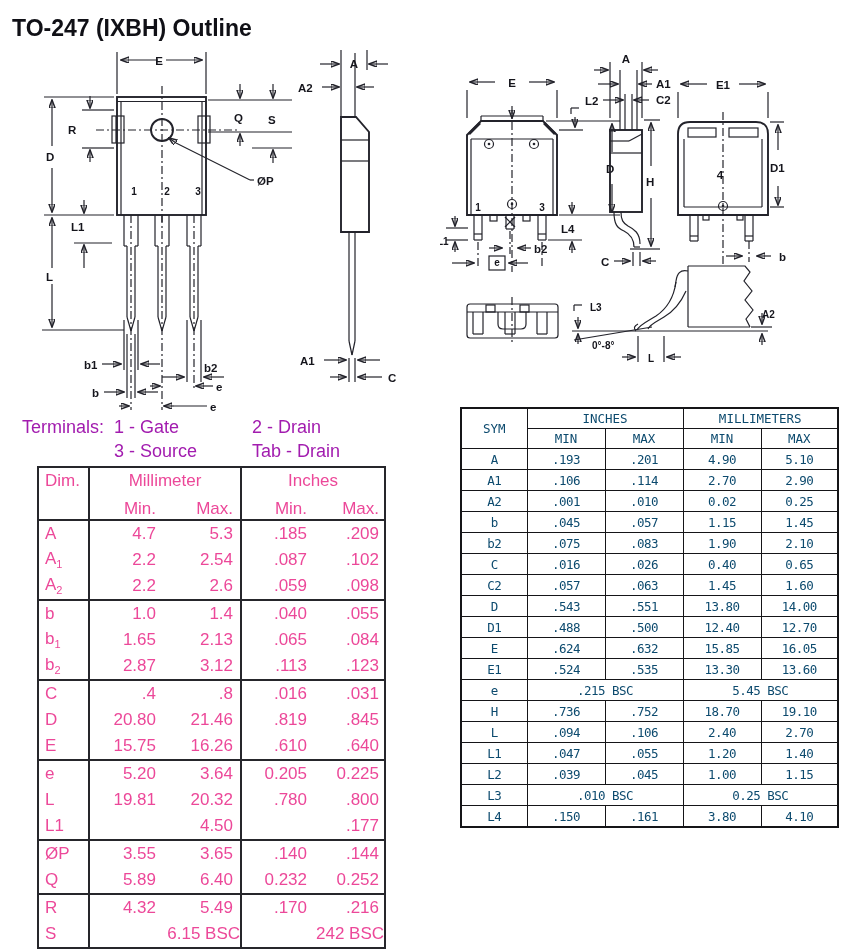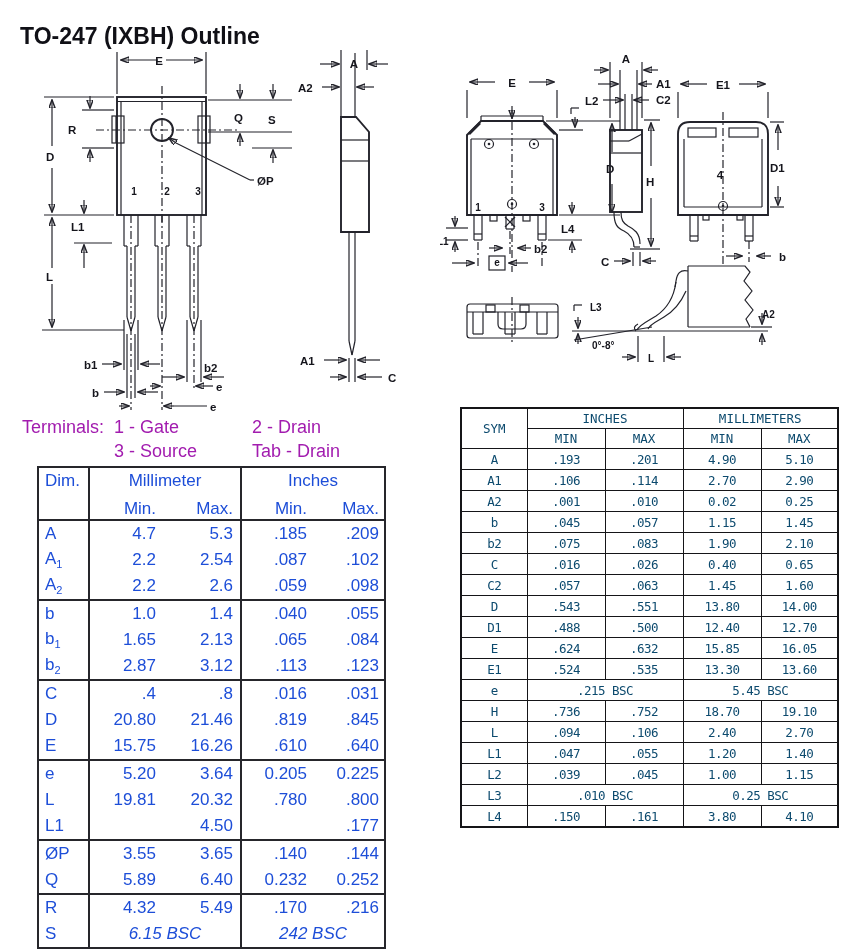--- a/index.html
+++ b/index.html
@@ -1,54 +1,54 @@
 <!DOCTYPE html>
 <html><head>
 <meta charset="utf-8">
 <style>
   html,body{margin:0;padding:0;background:#fff;}
   #canvas{position:relative;width:850px;height:952px;background:#fff;overflow:hidden;
           font-family:"Liberation Sans",sans-serif;color:#222;}
-  .title{position:absolute;margin:16px;font:bold 23px "Liberation Sans",sans-serif;color:#101016;letter-spacing:0;}
+  .title{position:absolute;margin:8px;font:bold 23px "Liberation Sans",sans-serif;color:#101016;letter-spacing:0;}
   #t1{left:4px;top:7px;}
   #t2{left:452px;top:7px;}
 
   
   svg{position:absolute;}
   svg line,svg path,svg rect,svg circle,svg polyline{stroke:#23232b;fill:none;stroke-width:1.2;}
   svg .th2{stroke-width:1.9;}
   svg .th3{stroke-width:2.6;}
   svg .dash{stroke-dasharray:8 3 2 3;}
   svg text{fill:#15151c;stroke:none;font:bold 13px "Liberation Sans",sans-serif;}
   svg text.s1{font-size:11.5px;}
   svg text.s2{font-size:10px;}
   svg circle.dot{fill:#23232b;stroke:none;}
 
   
   #terminals{position:absolute;left:22px;top:417px;width:360px;height:50px;font:18px "Liberation Sans",sans-serif;color:#a21caf;}
   #terminals span{position:absolute;white-space:nowrap;}
 
   
   table{border-collapse:collapse;table-layout:fixed;}
-  #t247{position:absolute;left:37px;top:466px;width:347px;font:17px "Liberation Sans",sans-serif;color:#1d4ed8;
+  #t247{position:absolute;left:37px;top:466px;width:347px;font:17px "Liberation Sans",sans-serif;color:#ec4899;
         border:2px solid #26262b;}
   #t247 col.w0{width:51px}#t247 col.w1{width:76px}#t247 col.w2{width:76px}#t247 col.w3{width:72px}#t247 col.w4{width:72px}
   #t247 thead{border-bottom:2px solid #26262b;}
   #t247 tbody{border-top:2px solid #26262b;}
   #t247 th{font-weight:normal;height:24px;vertical-align:bottom;padding:0;}
   #t247 tr:first-child th{vertical-align:top;padding-top:3px;}
   #t247 td{height:26px;padding:0;text-align:right;}
   #t247 .cdim{border-right:2px solid #26262b;text-align:left;padding-left:6px;}
   #t247 .csep{border-right:2px solid #26262b;}
   #t247 .cc{text-align:center;}
   #t247 .c1{text-align:right;padding-right:9px;}
   #t247 .c2{text-align:right;padding-right:7px;}
   #t247 .c3{text-align:right;padding-right:6px;}
   #t247 .c4{text-align:right;padding-right:5px;}
-  #t247 .sp{text-align:center;padding:0;font-style:italic;}
+  #t247 .sp{text-align:right;padding:0;}
   #t247 sub{font-size:11px;}
 
   
   #t268{position:absolute;left:460px;top:407px;width:377px;font:12.5px "DejaVu Sans Mono",monospace;color:#0c4a6e;
         border:2px solid #151518;}
   #t268 col.w0{width:66px}#t268 col.w1{width:78px}#t268 col.w2{width:78px}#t268 col.w3{width:78px}#t268 col.w4{width:77px}
   #t268 th,#t268 td{border:1.5px solid #151518;text-align:center;padding:0;font-weight:normal;}
   #t268 th{height:19px;}
   #t268 td{height:20px;letter-spacing:-0.5px;}
 </style>

